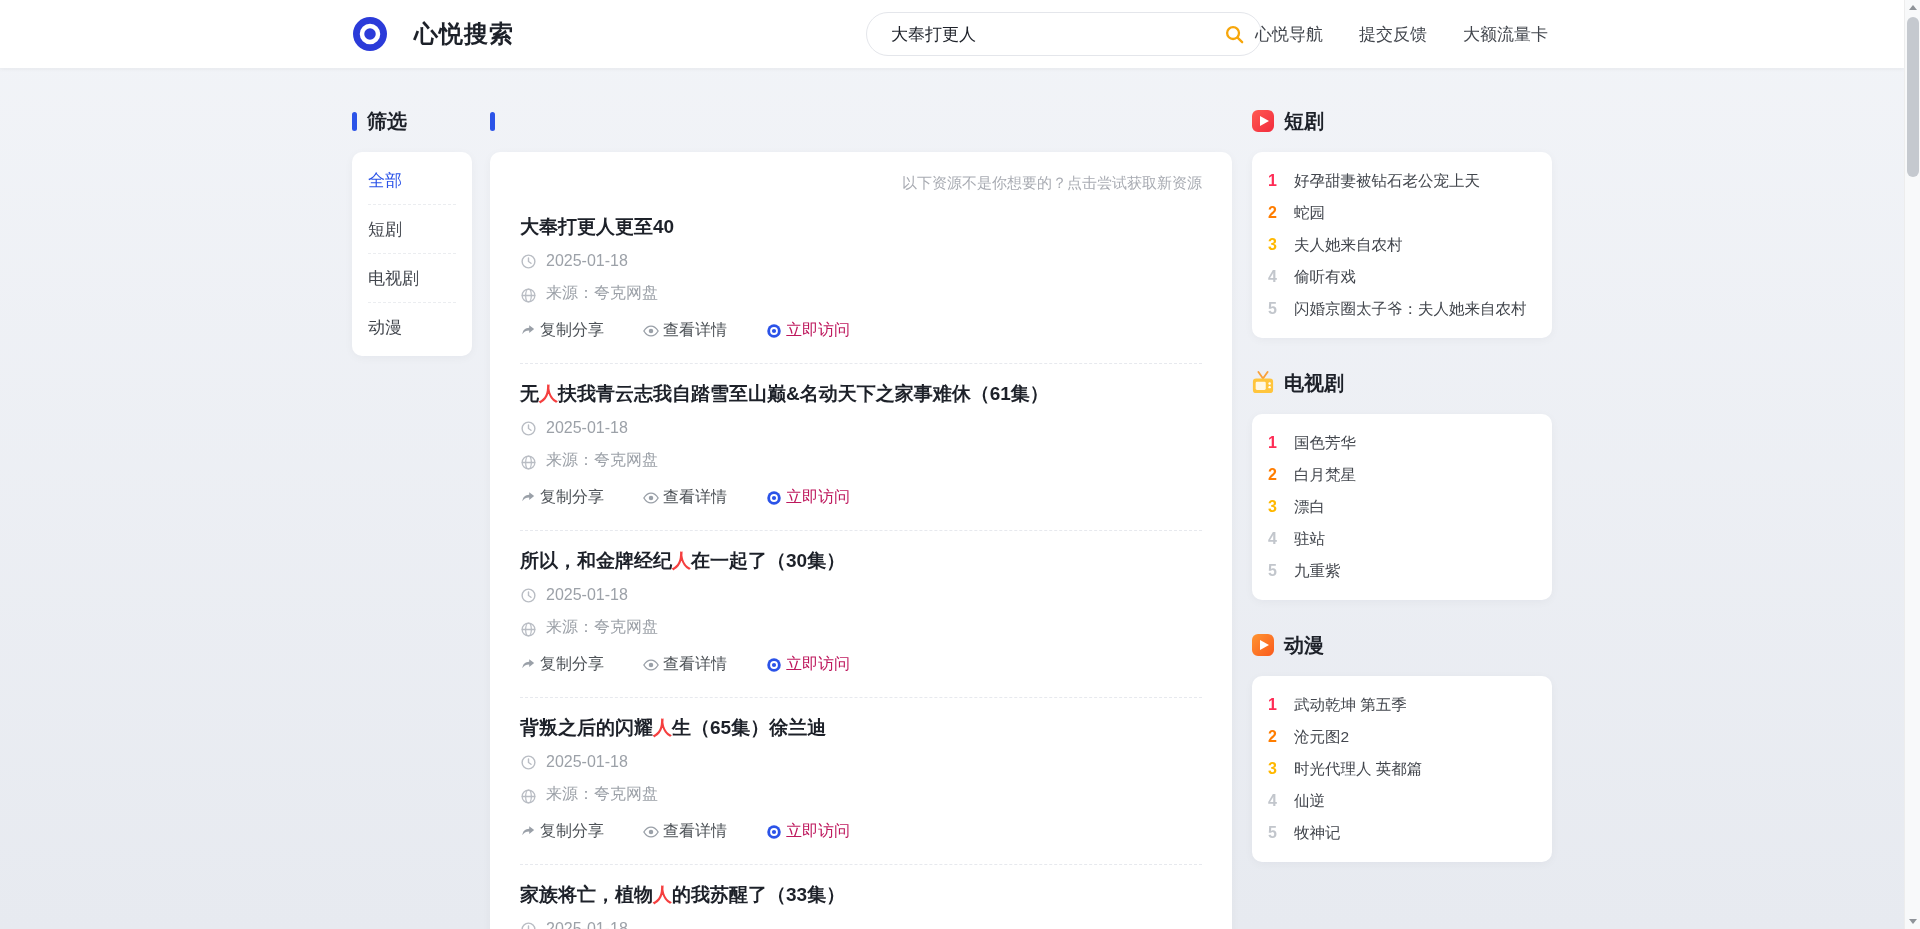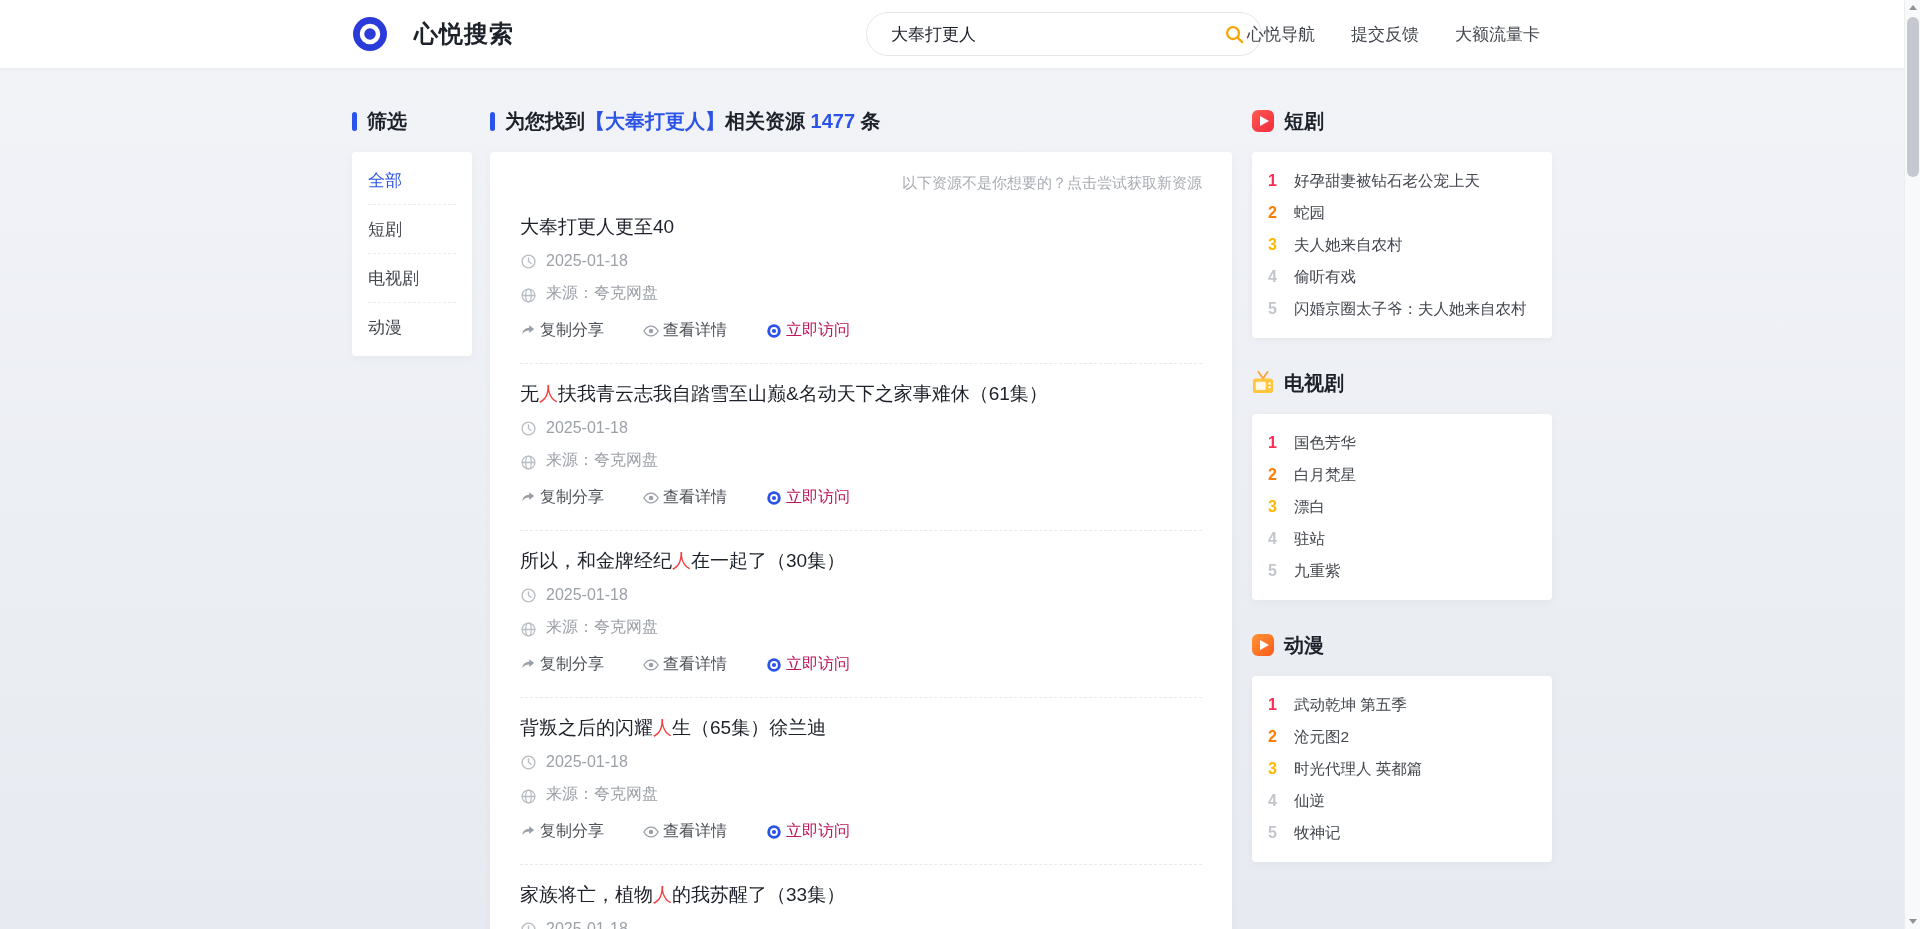--- a/index.html
+++ b/index.html
@@ -12,46 +12,46 @@
   .page { width:1904px; }
 
   
   .header { height:68px; background:#fff; box-shadow:0 1px 4px rgba(31,35,41,.06); position:relative; z-index:2; }
   .header-inner { width:1200px; margin:0 auto; height:68px; position:relative; display:flex; align-items:center; }
   .logo { display:flex; align-items:center; gap:26px; cursor:pointer; }
   .logo-text { font-size:24px; font-weight:700; letter-spacing:1px; color:#1d2129; }
   .searchbar { position:absolute; left:514px; top:12px; width:396px; height:44px; border:1px solid #e4e6eb; border-radius:22px; background:#fff; display:flex; align-items:center; }
   .search-input { flex:1; border:none; outline:none; background:transparent; padding:0 8px 0 24px; font-size:17px; color:#1d2129; font-family:inherit; }
   .search-btn { width:54px; height:42px; background:none; border:none; display:flex; align-items:center; justify-content:center; cursor:pointer; }
-  .nav { position:absolute; right:12px; top:0; height:68px; display:flex; align-items:center; gap:36px; }
+  .nav { position:absolute; right:4px; top:0; height:68px; display:flex; align-items:center; gap:36px; }
   .nav a { font-size:17px; color:#42464d; text-decoration:none; cursor:pointer; white-space:nowrap; }
 
   
   .container { width:1200px; margin:0 auto; display:flex; padding-top:40px; align-items:flex-start; }
   .filter-col { width:120px; margin-right:18px; flex:none; }
   .results-col { width:742px; margin-right:20px; flex:none; }
   .right-col { width:300px; flex:none; }
   .col-title { display:flex; align-items:center; height:26px; margin-bottom:18px; font-size:20px; font-weight:700; }
   .blue-bar { width:5px; height:19px; border-radius:3px; background:#2b53e8; margin-right:10px; flex:none; }
-  .card { background:#fff; border-radius:4px; box-shadow:0 2px 10px rgba(31,35,41,.04); }
+  .card { background:#fff; border-radius:10px; box-shadow:0 2px 10px rgba(31,35,41,.04); }
 
   
   .filter-card { padding:4px 16px; }
   .filter-item { height:49px; line-height:49px; font-size:17px; color:#42464d; cursor:pointer; border-bottom:1px dashed #ebedf0; }
   .filter-item:last-child { border-bottom:none; }
   .filter-item.active { color:#2b53e8; }
 
   
   .summary { font-size:20px; font-weight:700; white-space:nowrap; }
   .summary .kw, .summary .count { color:#2b53e8; }
   .results-card { padding:22px 30px 30px; }
   .notice { text-align:right; font-size:15px; color:#a8abb2; cursor:pointer; margin-bottom:4px; }
   .result-item { padding:18px 0 22px; border-bottom:1px dashed #e7e9ee; }
   .result-item:last-child { border-bottom:none; }
-  .result-title { font-size:19px; font-weight:400; color:#1d2129; cursor:pointer; line-height:24px; }
+  .result-title { font-size:19px; font-weight:700; color:#1d2129; cursor:pointer; line-height:24px; }
   .result-title .hl { color:#f53f3f; }
   .meta-row { display:flex; align-items:flex-end; gap:9px; margin-top:13px; font-size:16px; color:#9ca1a8; }
   .actions-row { display:flex; align-items:center; gap:38px; margin-top:16px; }
   .action { display:flex; align-items:center; gap:3px; font-size:16px; color:#4e5358; cursor:pointer; }
   .action.visit { color:#be185d; }
 
   
   .rank-section { margin-bottom:32px; }
   .rank-section:last-child { margin-bottom:0; }
   .rank-card { padding:13px 16px; }
@@ -124,21 +124,20 @@
         <div class="filter-item active">全部</div>
         <div class="filter-item">短剧</div>
         <div class="filter-item">电视剧</div>
         <div class="filter-item">动漫</div>
       </div>
     </aside>
 
     <section class="results-col">
       <div class="col-title">
         <span class="blue-bar"></span>
-        <span class="summary"><span>为您找到</span><span class="kw">【大奉打更人】</span><span>相关资源 </span><span class="count">1477</span><span> 条</span></span>
       </div>
       <div class="card results-card">
         <div class="notice">以下资源不是你想要的？点击尝试获取新资源</div>
         <div>
   <div class="result-item">
     <div class="result-title"><span>大奉打更人更至40</span></div>
     <div class="meta-row">
       <svg width="17" height="17" viewBox="0 0 24 24" fill="none" stroke="#b9bdc4" stroke-width="2" stroke-linecap="round">
         <circle cx="12" cy="12" r="9"></circle>
                   <path d="M12 7v5l3.5 2.5"></path>

